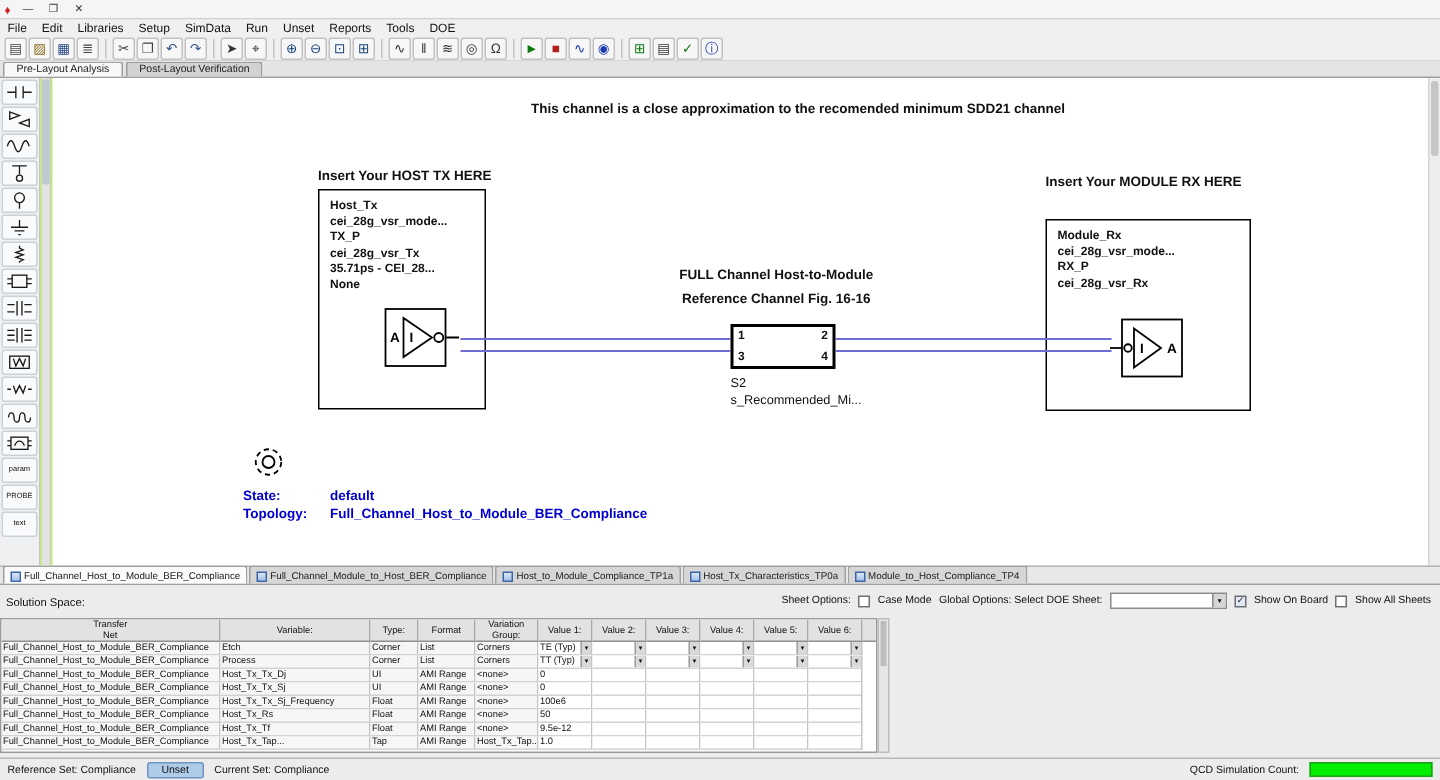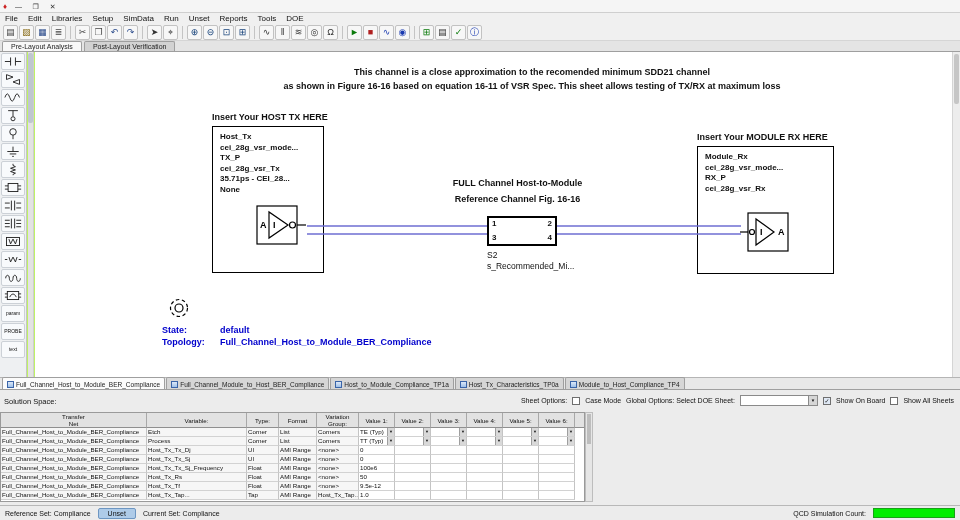--- a/index.html
+++ b/index.html
@@ -235,21 +235,20 @@
       <div class="pal-btn">
         <span class="pal-label">text</span>
       </div>
     </div>
   <div class="pal-scroll">
       <div class="thumb"></div>
     </div>
 
   <div class="canvas">
     <div class="note" style="top:15px">This channel is a close approximation to the recomended minimum SDD21 channel</div>
-    <div class="note" style="top:29px">as shown in Figure 16-16 based on equation 16-11 of VSR Spec. This sheet allows testing of TX/RX at maximum loss</div>
 
     <div class="sec-label" style="left:177px;top:60px">Insert Your HOST TX HERE</div>
     <div class="blk" style="left:177px;top:74px;width:112px;height:147px">
       <div class="blk-lines" id="hostLines">
           <div class="blk-line">Host_Tx</div>
           <div class="blk-line">cei_28g_vsr_mode...</div>
           <div class="blk-line">TX_P</div>
           <div class="blk-line">cei_28g_vsr_Tx</div>
           <div class="blk-line">35.71ps - CEI_28...</div>
           <div class="blk-line">None</div>
@@ -257,21 +256,21 @@
       <svg class="sym" style="left:43px;top:76px" width="50" height="44" viewBox="0 0 50 44">
         <rect x="1" y="3" width="40" height="38"></rect>
         <path d="M13 9v26l19-13z"></path>
         <circle cx="36.5" cy="22" r="3"></circle>
         <path d="M41 22h9"></path>
         <text x="4" y="25">A</text>
         <text x="17" y="25">I</text>
       </svg>
     </div>
 
-    <div class="sec-label" style="left:662px;top:80px">Insert Your MODULE RX HERE</div>
+    <div class="sec-label" style="left:662px;top:64px">Insert Your MODULE RX HERE</div>
     <div class="blk" style="left:662px;top:94px;width:137px;height:128px">
       <div class="blk-lines" id="moduleLines">
           <div class="blk-line">Module_Rx</div>
           <div class="blk-line">cei_28g_vsr_mode...</div>
           <div class="blk-line">RX_P</div>
           <div class="blk-line">cei_28g_vsr_Rx</div>
         </div>
       <svg class="sym" style="left:42px;top:63px" width="50" height="44" viewBox="0 0 50 44">
         <rect x="8" y="3" width="40" height="38"></rect>
         <path d="M0 22h8"></path>

